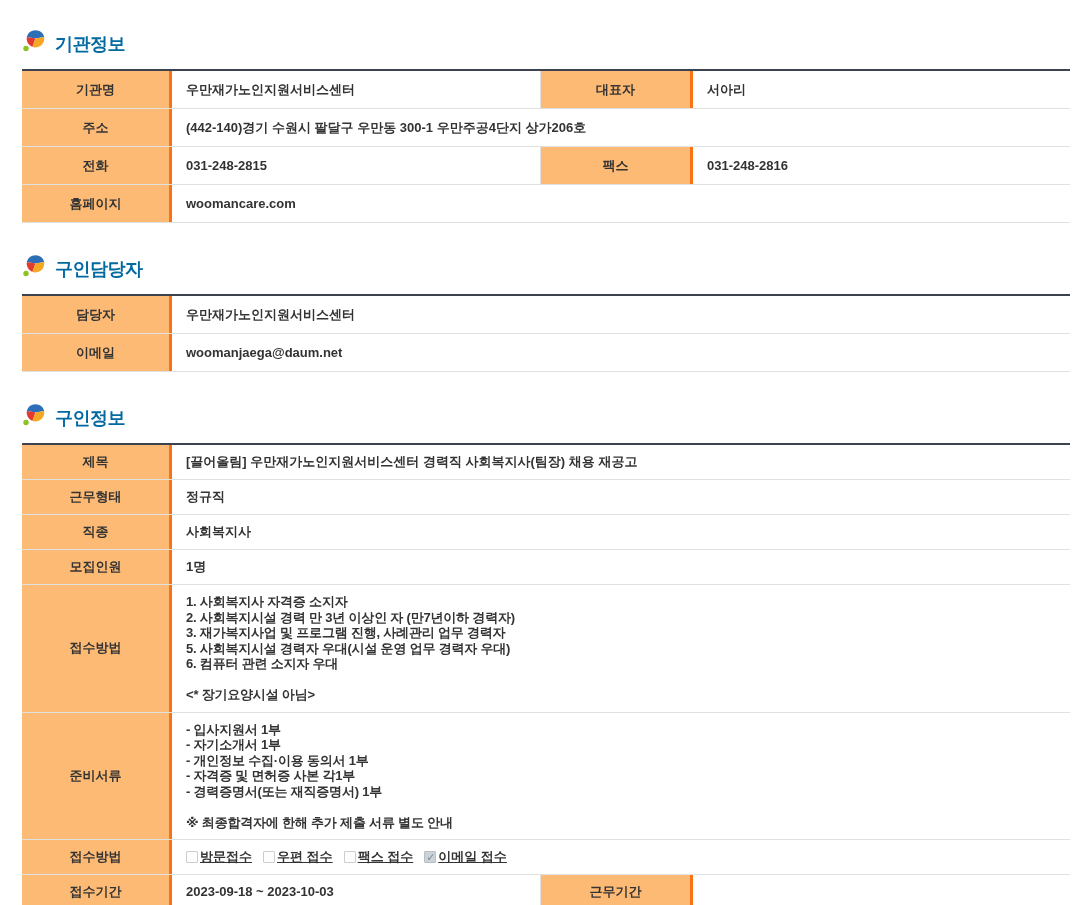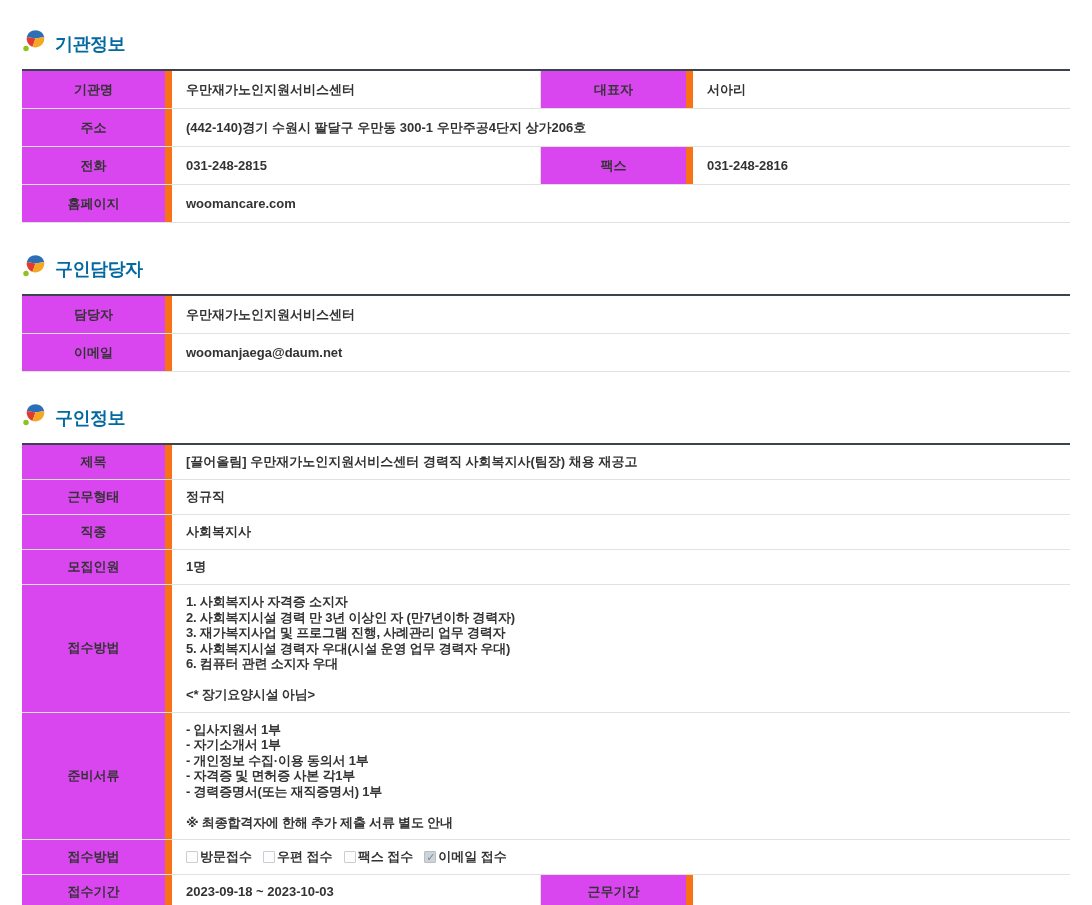--- a/index.html
+++ b/index.html
@@ -13,34 +13,34 @@
   .section { margin-bottom:26px; }
   .sec-header { display:flex; align-items:center; gap:7px; margin:6px 0 13px 0; }
   .logo { width:26px; height:26px; display:inline-block; flex-shrink:0; }
   .sec-title { font-size:18px; letter-spacing:-0.5px; color:#0369a1;margin-top:8px; }
 
   .tbl { border-top:2px solid #3c434f; }
   .row { display:flex; align-items:stretch; border-bottom:1px solid #e1e1e1; }
   .tbl-a .row { min-height:38px; }
   .tbl-c .row { min-height:35px; }
   .th {
-    width:150px; flex-shrink:0; background:#d946ef;
+    width:150px; flex-shrink:0; background:#fdba74;
     display:flex; align-items:center; justify-content:center;
     font-size:13px; color:#333; text-align:center;
-    border-right:7px solid #f97316;
+    border-right:3px solid #f97316;
   }
   .th.mid { width:153px; border-left:1px solid #e1e1e1; }
   .td { display:flex; align-items:center; padding:6px 14px; font-size:13px; line-height:16px; }
   .td.v1 { width:368px; flex-shrink:0; }
   .td.v2 { flex:1;text-align:right; }
   .td.full { flex:1; }
   .td.block { display:block; padding:9px 14px; }
   .tline { font-size:13px; line-height:15.5px; min-height:15.5px; letter-spacing:-0.2px; }
 
-  .opts { display:flex; align-items:center; gap:11px; }
+  .opts { display:flex; align-items:center; gap:11px;text-decoration:underline; }
   .opt { display:flex; align-items:center; gap:2px; cursor:default; }
   .cb {
     width:12px; height:12px; display:inline-block; position:relative;
     border:1px solid #c9ced3; background:#fdfdfd; border-radius:1px; flex-shrink:0;
   }
   .cb.checked { background:#ccd3d9; border-color:#b7bec5; }
   .cb.checked::after {
     content:"\2713"; position:absolute; left:1px; top:-3px;
     font-size:11px; color:#7e8994;
   }

